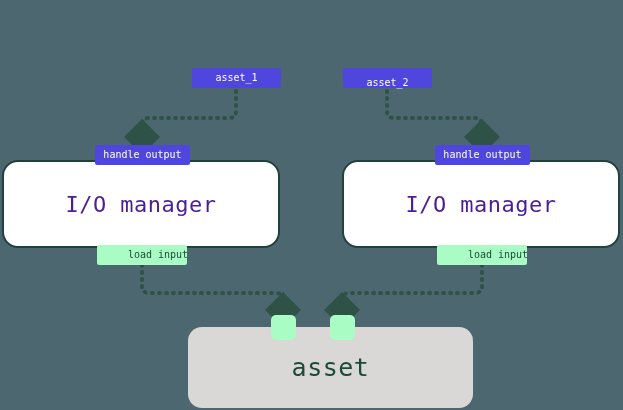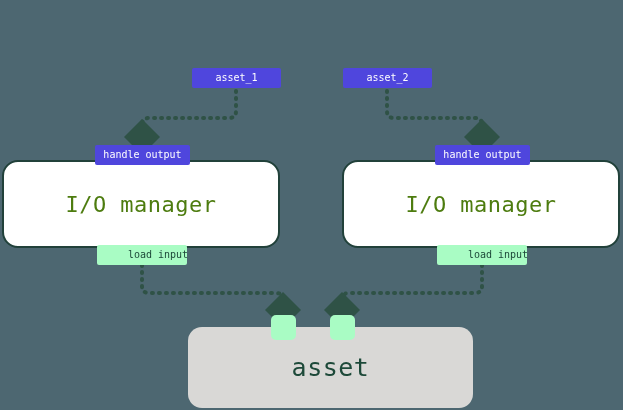--- a/index.html
+++ b/index.html
@@ -50,21 +50,21 @@
   }
   .iomgr-box {
     background: #ffffff;
     border: 2px solid #21413a;
     border-radius: 16px;
     display: flex;
     align-items: center;
     justify-content: center;
   }
   .iomgr-title {
-    color: #4d7c0f;
+    color: #4c1d95;
     font-size: 22px;
     letter-spacing: 0.5px;
     white-space: nowrap;
   }
   
   .badge {
     position: absolute;
     box-sizing: border-box;
     display: flex;
     align-items: center;
@@ -111,21 +111,21 @@
     <path d="M142,265 L142,286 Q142,293 149,293 L276,293 Q283,293 283,300 L283,310" fill="none" stroke="#2f5246" stroke-width="4" stroke-dasharray="1 6" stroke-linecap="round" marker-end="url(#diamond)"></path>
 
     <path d="M482,265 L482,286 Q482,293 475,293 L349,293 Q342,293 342,300 L342,310" fill="none" stroke="#2f5246" stroke-width="4" stroke-dasharray="1 6" stroke-linecap="round" marker-end="url(#diamond)"></path>
   </svg>
 
 
   <div class="badge badge-purple" style="left:192px; top:68px; width:89px; height:20px;">
     <span>asset_1</span>
   </div>
 
-  <div class="badge badge-purple" style="left:343px; top:68px; width:89px; height:20px;">
+  <div class="badge badge-purple" style="left:343px; top:68px; width:89px; height:20px;align-items:flex-end;">
     <span>asset_2</span>
   </div>
 
   <div class="node iomgr-box" style="left:2px; top:160px; width:278px; height:88px;">
     <span class="iomgr-title">I/O manager</span>
   </div>
 
   <div class="badge badge-purple" style="left:95px; top:145px; width:95px; height:20px;">
     <span>handle output</span>
   </div>

